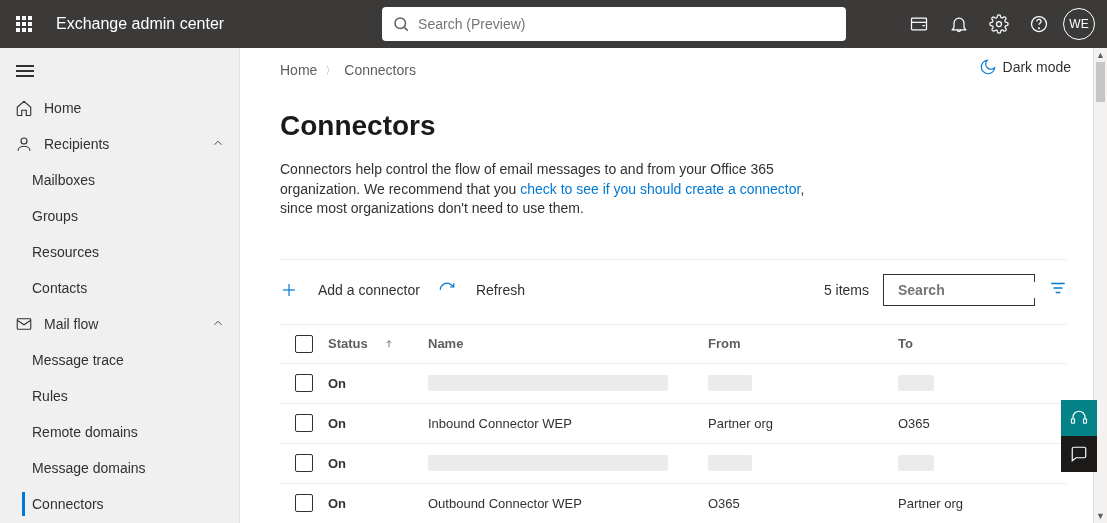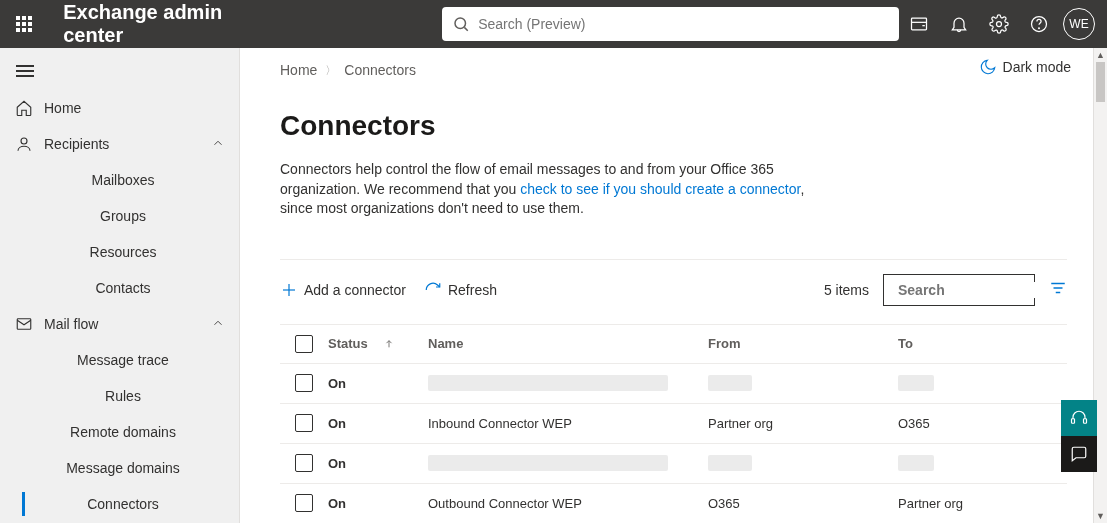--- a/index.html
+++ b/index.html
@@ -3,38 +3,38 @@
 <meta charset="utf-8">
 <style>
   * { box-sizing: border-box; margin: 0; padding: 0; font-family: "Segoe UI", -apple-system, sans-serif; }
   html, body { width: 1107px; height: 523px; overflow: hidden; background: #fff; }
 
   
   .topbar { background:#3b3a39; height:48px; display:flex; align-items:center; color:#fff; }
   .waffle { width:48px; height:48px; display:flex; align-items:center; justify-content:center; cursor:pointer; }
   .waffle-grid { display:grid; grid-template-columns:repeat(3,4px); grid-template-rows:repeat(3,4px); gap:2px; }
   .waffle-grid span { background:#fff; width:4px; height:4px; }
-  .brand { font-weight:700; font-size:20px; margin-left:16px; }
+  .brand { font-weight:400; font-size:16px; margin-left:8px; }
   .search-wrap { margin-left:158px; width:464px; height:34px; background:#fff; border-radius:4px; display:flex; align-items:center; padding:0 10px; }
   .search-wrap svg { width:18px; height:18px; fill:none; stroke:#605e5c; stroke-width:2; }
   .search-wrap input { border:none; outline:none; flex:1; font-size:14px; color:#323130; margin-left:8px; }
   .top-right { margin-left:auto; display:flex; align-items:center; }
   .top-icon { width:40px; height:48px; display:flex; align-items:center; justify-content:center; cursor:pointer; }
   .top-icon svg { stroke:#fff; fill:none; stroke-width:1.5; }
   .avatar { width:32px; height:32px; border:1px solid #fff; border-radius:50%; display:flex; align-items:center; justify-content:center; font-size:12px; margin:0 12px 0 4px; }
 
   
   .body { display:flex; height:calc(523px - 48px); position:relative; }
   .sidebar { width:240px; background:#f0f0f0; border-right:1px solid #e1dfdd; overflow-y:auto; padding-top:6px; }
   .hamburger { padding:8px 16px 10px; cursor:pointer; }
   .hamburger div { width:18px; height:2px; background:#323130; margin:3px 0; }
   .nav-item { display:flex; align-items:center; height:36px; padding:0 14px; font-size:14px; color:#323130; cursor:pointer; position:relative; }
   .nav-item .icon { width:20px; height:20px; margin-right:10px; display:flex; align-items:center; justify-content:center; }
   .nav-item .icon svg { stroke:#323130; fill:none; stroke-width:1.5; }
-  .nav-item.sub { padding-left:21px;justify-content:center; }
+  .nav-item.sub { padding-left:32px; }
   .nav-item.active::before { content:""; position:absolute; left:22px; top:6px; bottom:6px; width:3px; background:#0078d4; }
   .nav-item .chev { margin-left:auto; }
   .nav-item .chev svg { stroke:#323130; fill:none; stroke-width:1.5; width:14px; height:14px; }
 
   
   .main { flex:1; position:relative; overflow:hidden; }
   .scrollbar-fake { position:absolute; right:0; top:0; bottom:0; width:14px; background:#f3f2f1; border-left:1px solid #e1dfdd; }
   .scrollbar-fake .up, .scrollbar-fake .down { height:14px; display:flex; align-items:center; justify-content:center; font-size:9px; color:#605e5c; }
   .scrollbar-fake .thumb { height:40px; margin:0 2px; background:#c8c6c4; }
   .scrollbar-fake .down { position:absolute; bottom:0; left:0; right:0; }
@@ -44,21 +44,21 @@
   .breadcrumb a { color:#605e5c; text-decoration:none; cursor:pointer; }
   .breadcrumb .sep { color:#a19f9d; font-size:11px; }
   .darkmode { position:absolute; right:36px; top:10px; display:flex; align-items:center; gap:6px; font-size:14px; color:#323130; cursor:pointer; }
   .darkmode svg { stroke:#0078d4; fill:none; stroke-width:1.5; width:18px; height:18px; }
 
   h1 { font-size:28px; font-weight:700; margin-top:32px; color:#1b1a19; }
   .desc { margin-top:18px; font-size:14px; color:#323130; max-width:560px; line-height:1.4; }
   .desc a { color:#0078d4; text-decoration:none; cursor:pointer; }
 
   .toolbar { display:flex; align-items:center; margin-top:40px; border-top:1px solid #edebe9; padding-top:14px; }
-  .tbtn { display:flex; align-items:center; gap:6px; font-size:14px; color:#323130; cursor:pointer; margin-right:18px; }
+  .tbtn { display:flex; align-items:center; gap:20px; font-size:14px; color:#323130; cursor:pointer; margin-right:18px; }
   .tbtn svg { stroke:#0078d4; fill:none; stroke-width:1.6; width:18px; height:18px; }
   .count { margin-left:auto; font-size:14px; color:#323130; margin-right:14px; }
   .listsearch { width:152px; height:32px; border:1px solid #323130; display:flex; align-items:center; padding:0 8px; }
   .listsearch svg { stroke:#0078d4; fill:none; stroke-width:2; width:16px; height:16px; }
   .listsearch input { border:none; outline:none; flex:1; margin-left:6px; font-size:14px;font-weight:bold; }
   .filter { margin-left:14px; cursor:pointer; }
   .filter svg { stroke:#0078d4; fill:none; stroke-width:2; width:18px; height:18px; }
 
   
   .table { margin-top:18px; }

